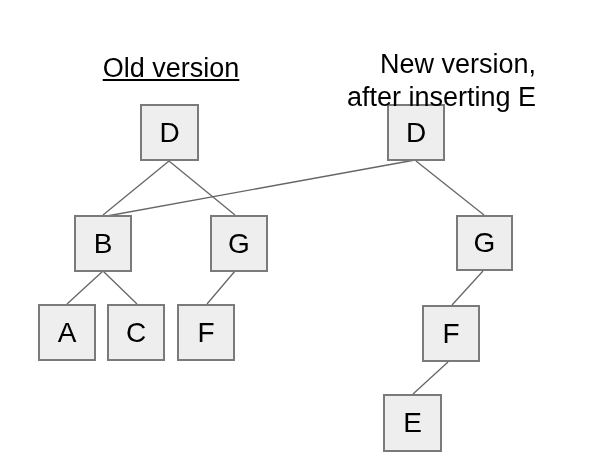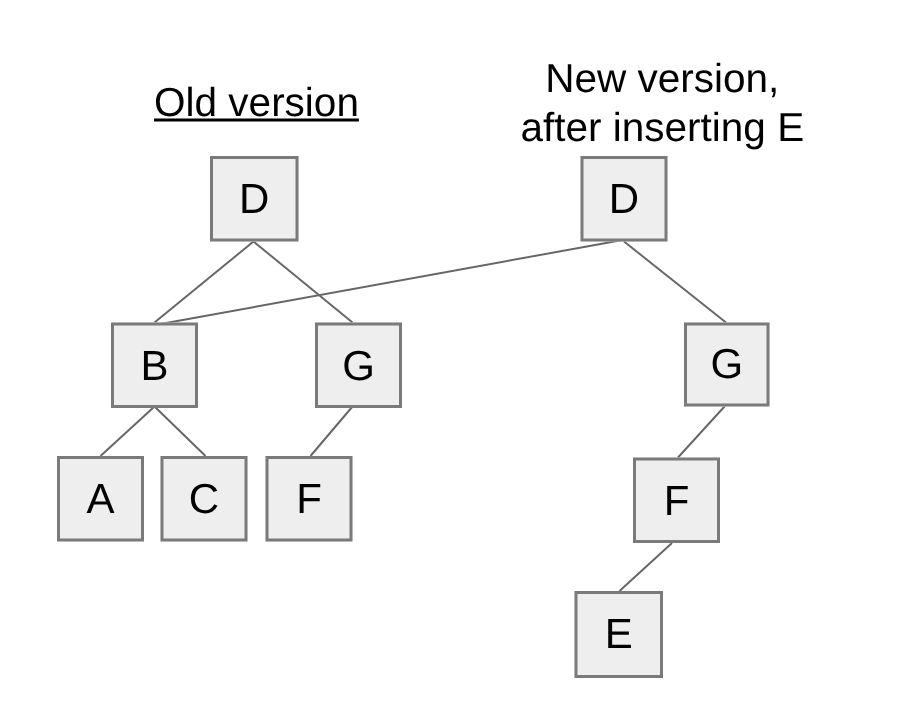--- a/index.html
+++ b/index.html
@@ -44,22 +44,22 @@
   }
   .title-old {
     left: 61px;
     top: 52px;
     width: 220px;
     text-align: center;
     text-decoration: underline;
   }
   .title-new {
     left: 347px;
-    top: 36px;
-    text-align: center;
+    top: 48px;
+    text-align: right;
   }
 </style>
 </head>
 <body>
 
 <div class="canvas">
   <svg class="edges-layer" viewBox="0 0 601 471" xmlns="http://www.w3.org/2000/svg">
       <line x1="169" y1="161" x2="103" y2="215" stroke="#666666" stroke-width="1.3"></line>
       <line x1="169" y1="161" x2="235" y2="215" stroke="#666666" stroke-width="1.3"></line>
       <line x1="103" y1="271" x2="67" y2="304" stroke="#666666" stroke-width="1.3"></line>

